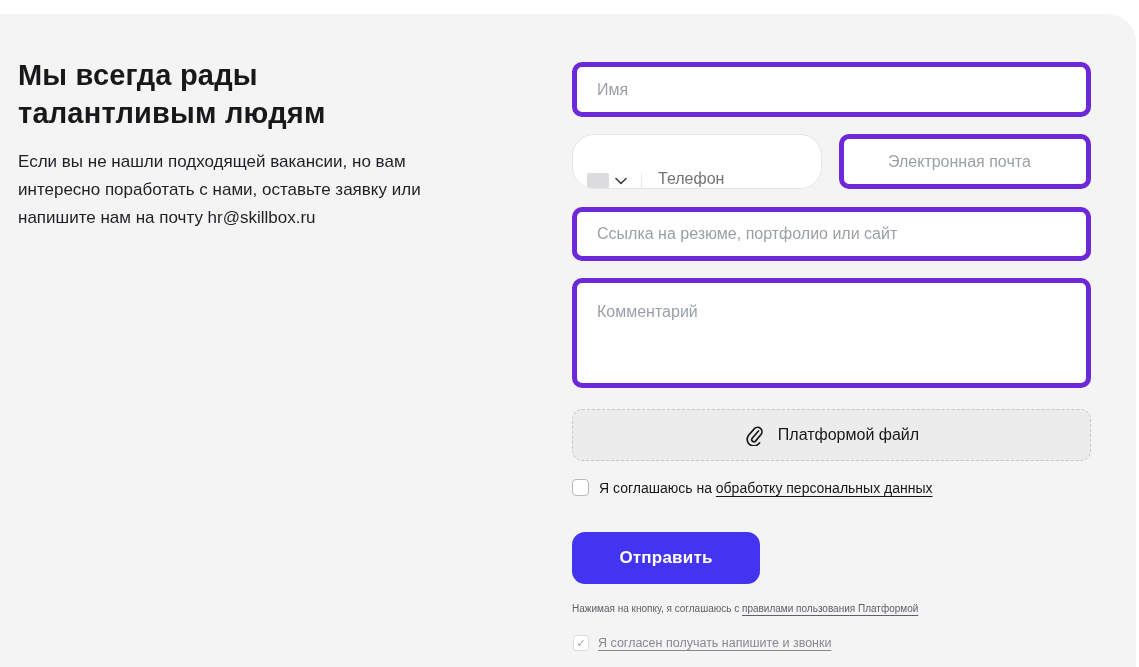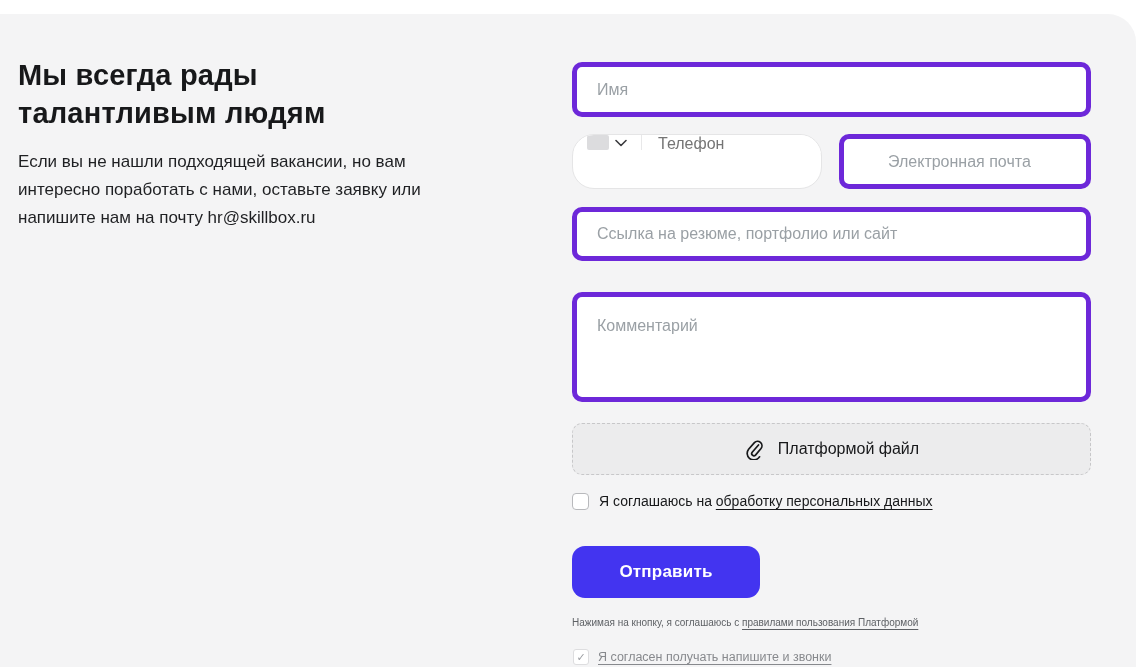--- a/index.html
+++ b/index.html
@@ -62,21 +62,21 @@
     margin-top: 17px;
     display: flex;
     justify-content: space-between;
   }
   .phone-group {
     width: 250px; height: 55px;
     background: #ffffff;
     border: 1px solid #e5e5e6;
     border-radius: 22px;
     display: flex;
-    align-items: flex-start;
+    align-items: flex-end;
     overflow: hidden;
   }
   .country-select {
     width: 69px;
     display: flex;
     align-items: center;
     justify-content: center;
     gap: 6px;
     border-right: 1px solid #e8e8e9;
     cursor: pointer;
@@ -93,21 +93,21 @@
     outline: none;
     font-family: "Liberation Sans", sans-serif;
     font-size: 16px;
     color: #17181a;
     padding: 0 16px;
     min-width: 0;
   }
   .email-input { width: 252px; padding-left: 44px; }
   .resume-input { margin-top: 18px; height: 54px; }
   textarea.tb {
-    margin-top: 31px;
+    margin-top: 17px;
     height: 110px;
     padding: 18px 20px;
     resize: none;
     line-height: 22px;
   }
   .attach-btn {
     margin-top: 21px;
     width: 100%; height: 52px;
     background: #ececed;
     border: 1px dashed #c7c7c9;
@@ -118,20 +118,21 @@
     gap: 14px;
     cursor: pointer;
     font-family: "Liberation Sans", sans-serif;
     font-size: 16px;
     font-weight: 500;
     color: #17181a;
   }
   .consent-row {
     margin-top: 18px;
     display: flex;
+    align-items: center;
     gap: 10px;
     font-size: 14px;
     color: #17181a;
   }
   .checkbox {
     width: 17px; height: 17px;
     background: #ffffff;
     border: 1.5px solid #b8b9bc;
     border-radius: 4px;
     flex: 0 0 auto;

